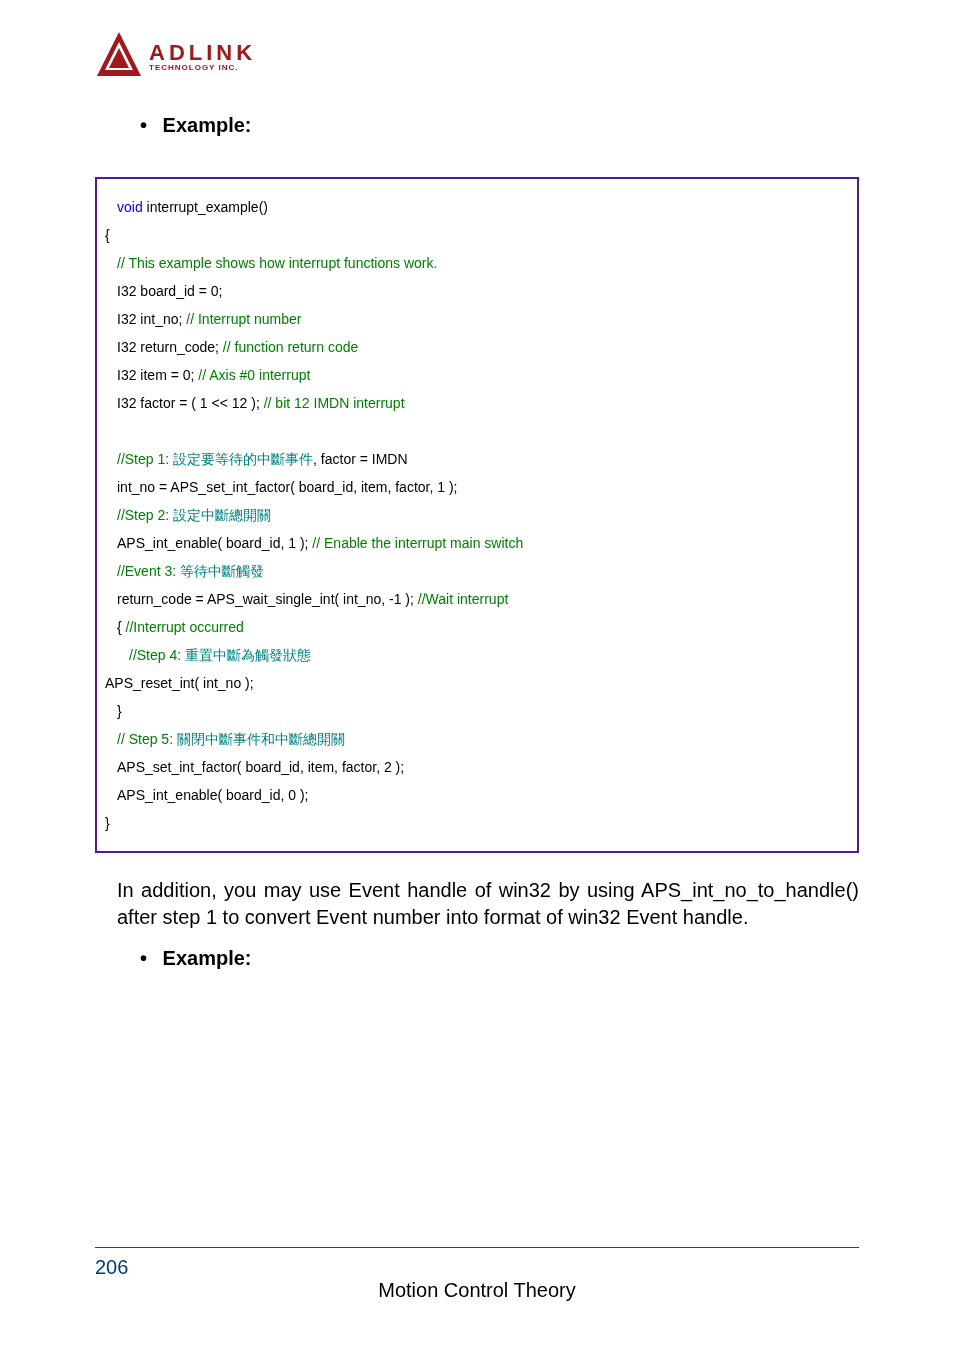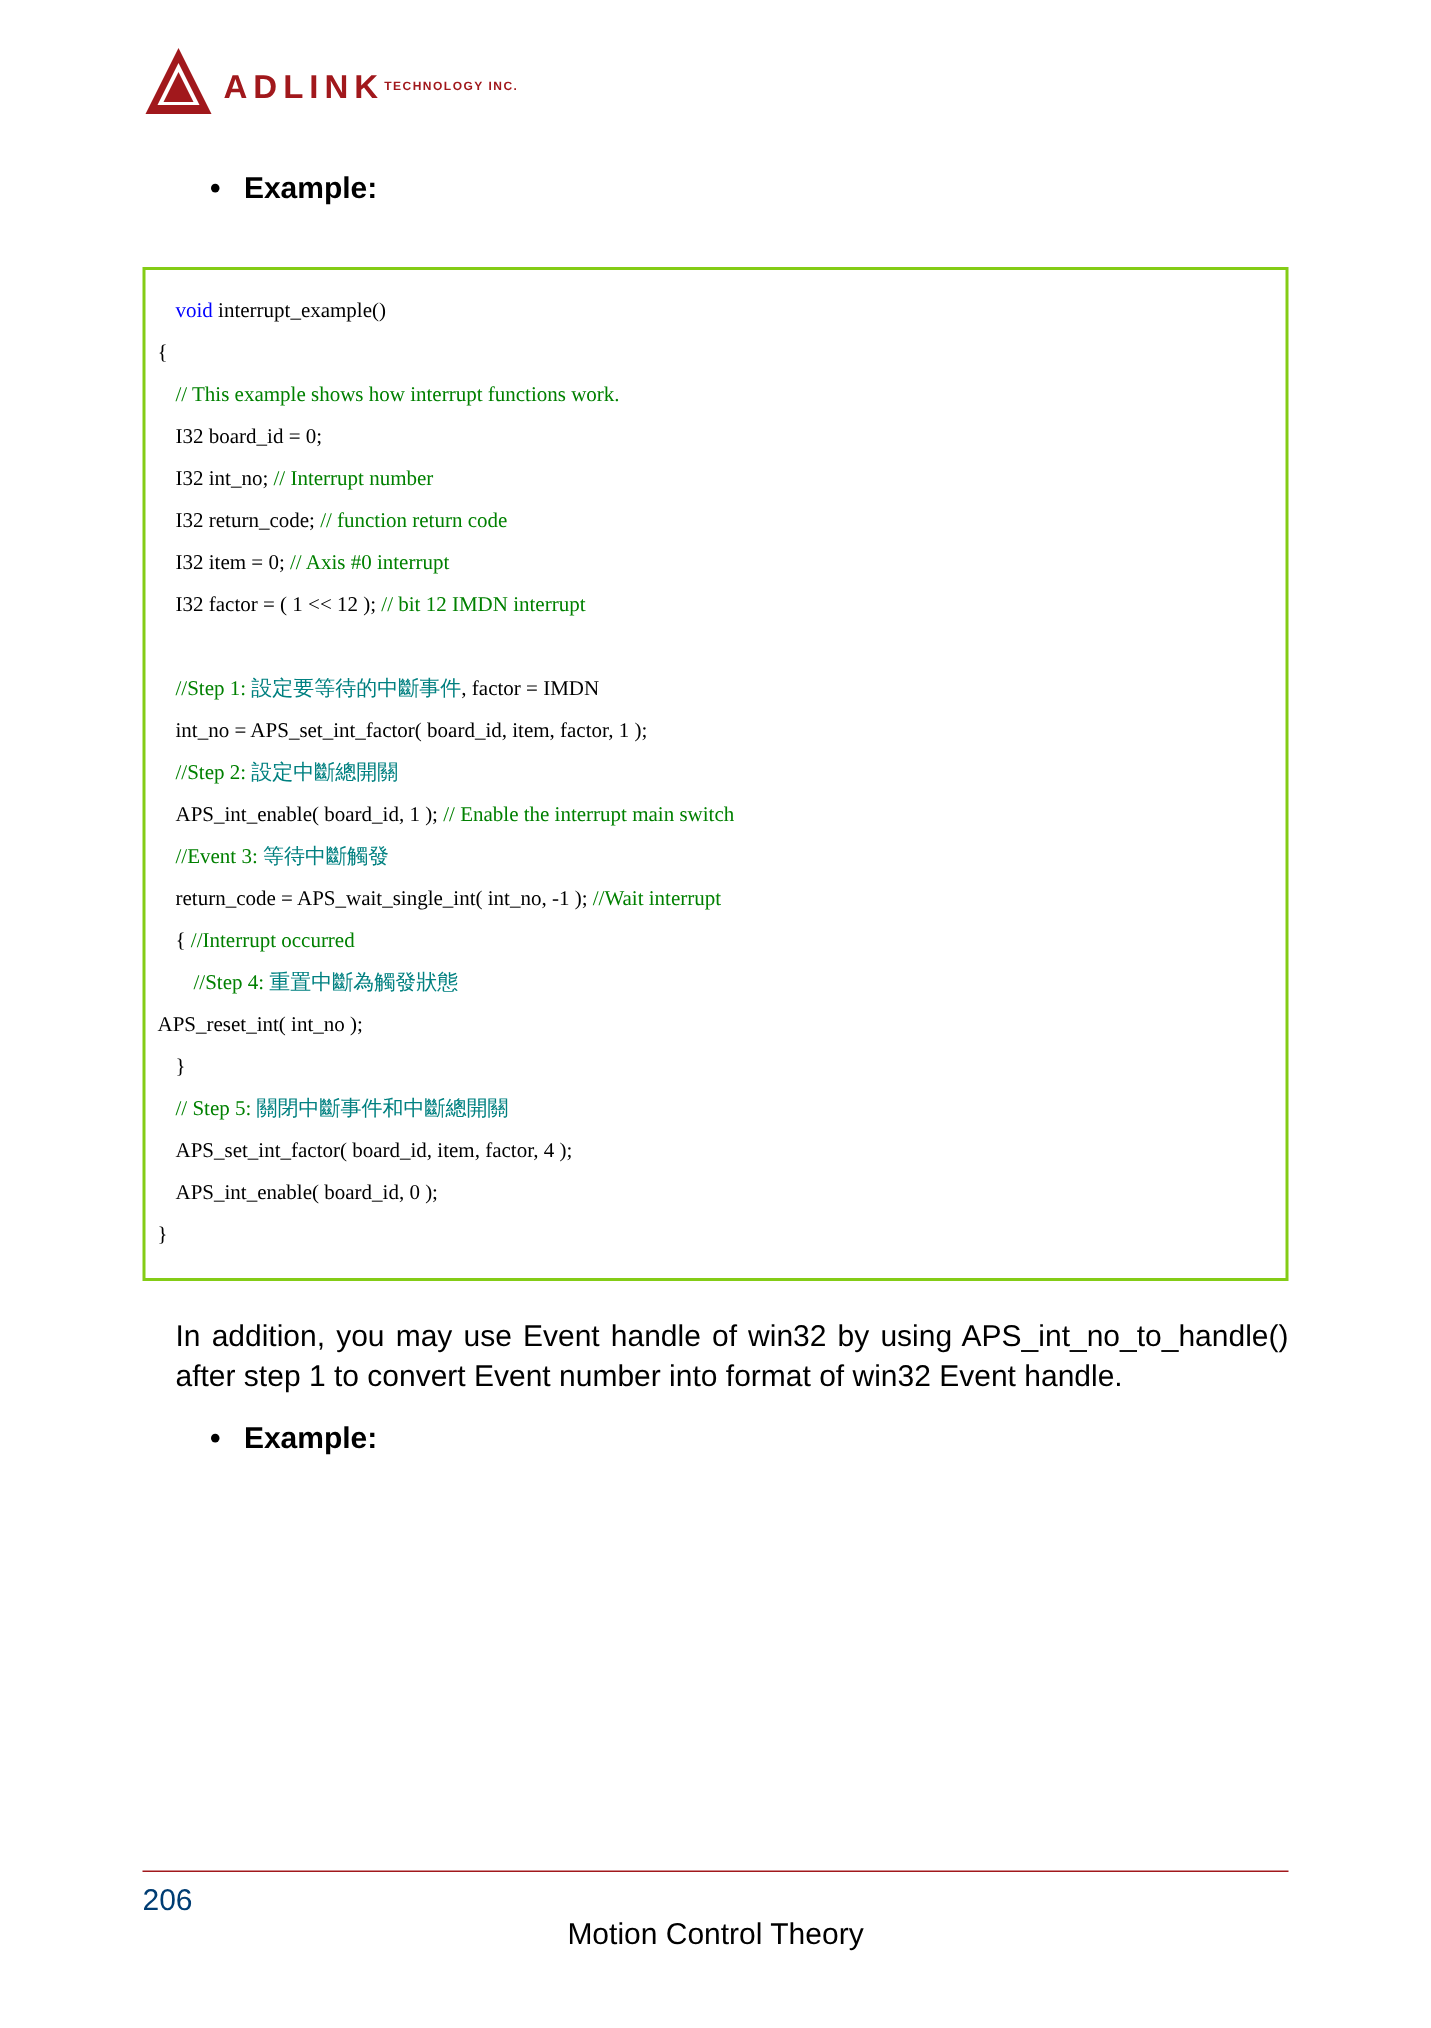--- a/index.html
+++ b/index.html
@@ -17,23 +17,22 @@
   .logo {
     display: flex;
     align-items: center;
     margin-bottom: 30px;
   }
   .logo-triangle {
     display: inline-block;
   }
   .logo-text {
     display: flex;
-    flex-direction: row;
+    flex-direction: column;
     margin-left: 6px;
-    align-items: center;
   }
   .logo-main {
     font-weight: 900;
     font-size: 22px;
     color: #a1181c;
     letter-spacing: 4px;
     line-height: 1;
   }
   .logo-sub {
     font-size: 8px;
@@ -50,23 +49,23 @@
     font-size: 20px;
     font-weight: bold;
     color: #000;
   }
   .heading {
     font-size: 20px;
     font-weight: bold;
     color: #000;
   }
   .code-box {
-    border: 2px solid #84cc16;
+    border: 2px solid #4c1d95;
     padding: 14px 8px;
-    font-family: Liberation Serif, serif;
+    font-family: Liberation Sans, sans-serif;
     font-size: 14px;
     line-height: 2;
     margin-bottom: 24px;
   }
   .code-box .blue { color: #0000ff; }
   .code-box .black { color: #000000; }
   .code-box .green { color: #008000; }
   .code-box .teal { color: #008080; }
   .code-box .ind1 { padding-left: 12px; display: block; }
   .code-box .ind2 { padding-left: 24px; display: block; }
@@ -134,21 +133,21 @@
     <span class="ln ind1 black">int_no = APS_set_int_factor( board_id, item, factor, 1 );</span>
     <span class="ln ind1"><span class="green">//Step 2: </span><span class="teal">設定中斷總開關</span></span>
     <span class="ln ind1"><span class="black">APS_int_enable( board_id, 1 ); </span><span class="green">// Enable the interrupt main switch</span></span>
     <span class="ln ind1"><span class="green">//Event 3: </span><span class="teal">等待中斷觸發</span></span>
     <span class="ln ind1"><span class="black">return_code = APS_wait_single_int( int_no, -1 ); </span><span class="green">//Wait interrupt</span></span>
     <span class="ln ind1"><span class="black">{ </span><span class="green">//Interrupt occurred</span></span>
     <span class="ln ind2"><span class="green">//Step 4: </span><span class="teal">重置中斷為觸發狀態</span></span>
     <span class="ln black">APS_reset_int( int_no );</span>
     <span class="ln ind1 black">}</span>
     <span class="ln ind1"><span class="green">// Step 5: </span><span class="teal">關閉中斷事件和中斷總開關</span></span>
-    <span class="ln ind1 black">APS_set_int_factor( board_id, item, factor, 4 );</span>
+    <span class="ln ind1 black">APS_set_int_factor( board_id, item, factor, 2 );</span>
     <span class="ln ind1 black">APS_int_enable( board_id, 0 );</span>
     <span class="ln black">}</span>
   </div>
 
   <p class="body-text">In addition, you may use Event handle of win32 by using APS_int_no_to_handle() after step 1 to convert Event number into format of win32 Event handle.</p>
 
   <div class="heading-row2">
     <span class="bullet">•</span>
     <span class="heading">&nbsp;&nbsp;<span>Example:</span></span>
   </div>

